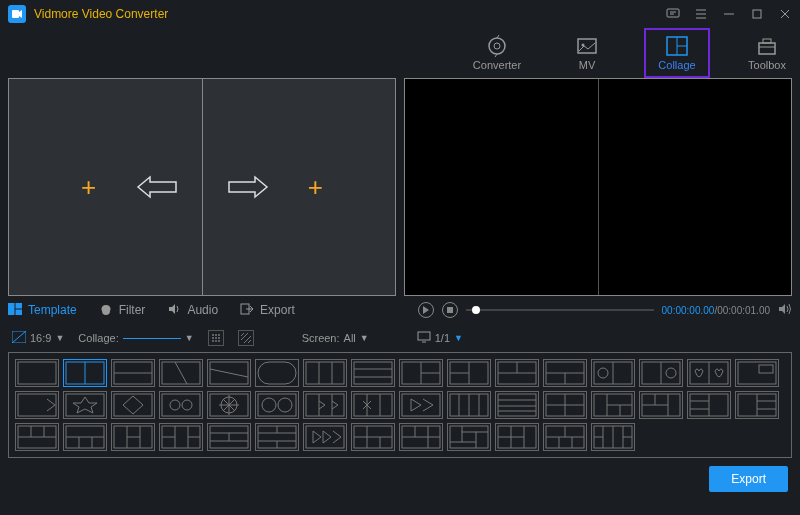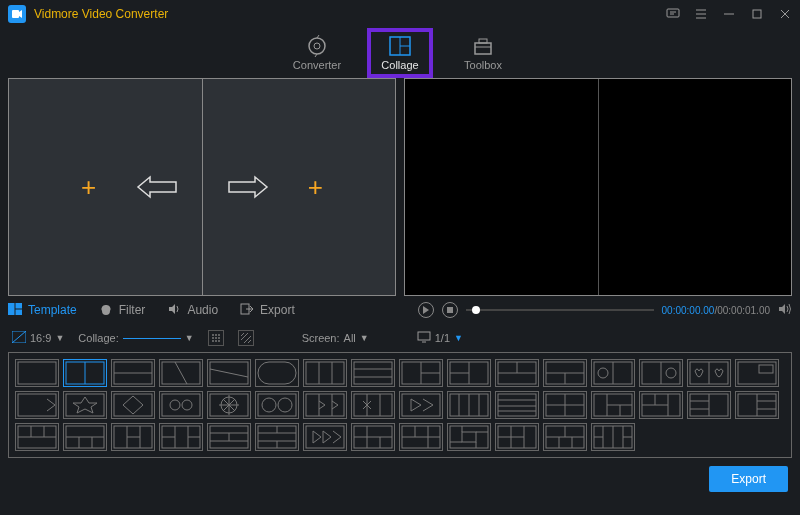--- a/index.html
+++ b/index.html
@@ -3,23 +3,23 @@
 <meta charset="utf-8">
 <style>
 *{margin:0;padding:0;box-sizing:border-box;font-family:"Segoe UI",Arial,sans-serif;}
 body{background:#1a1d21;color:#aaa;width:800px;height:515px;overflow:hidden;font-size:12px;}
 .titlebar{display:flex;align-items:center;height:28px;padding:0 8px;}
 .logo{width:18px;height:18px;background:#2196f3;border-radius:3px;margin-right:8px;display:flex;align-items:center;justify-content:center;}
 .logo svg{width:12px;height:12px;}
 .title{flex:1;font-size:12px;color:#eab308;}
 .winbtns{display:flex;gap:14px;align-items:center;}
 .winbtn{width:14px;height:14px;display:flex;align-items:center;justify-content:center;color:#999;cursor:pointer;}
-.mainnav{display:flex;justify-content:center;gap:17px;height:50px;}
+.mainnav{display:flex;justify-content:flex-end;gap:24px;height:50px;}
 .navitem{display:flex;flex-direction:column;align-items:center;justify-content:center;width:66px;cursor:pointer;color:#999;gap:2px;}
-.navitem.active{border:4px solid #6d28d9;color:#e5e5e5;}
+.navitem.active{border:2px solid #6d28d9;color:#3b82f6;}
 .navitem .nicon{height:22px;display:flex;align-items:center;justify-content:center;}
 .navitem .nlabel{font-size:11px;}
 .workspace{display:flex;gap:8px;padding:0 8px;height:218px;}
 .editpane{flex:1;border:1px solid #888;display:flex;position:relative;}
 .editcell{flex:1;background:#2d3136;position:relative;}
 .editcell:first-child{border-right:1px solid #888;}
 .plus{color:#f6a623;font-size:26px;font-weight:100;position:absolute;top:50%;transform:translateY(-50%);}
 .plus.l{left:72px;}
 .plus.r{right:72px;}
 .arrow{position:absolute;top:50%;transform:translateY(-50%);}
@@ -103,20 +103,30 @@
   <div class="navitem">
     <div class="nicon">
         <svg width="22" height="22" viewBox="0 0 22 22">
           <circle cx="11" cy="11" r="8" fill="none" stroke="#999" stroke-width="1.5"></circle>
           <circle cx="11" cy="11" r="3" fill="none" stroke="#999"></circle>
           <path d="M11 3 L13 0 M11 19 L9 22" stroke="#999"></path>
         </svg>
       </div>
     <div class="nlabel">Converter</div>
   </div>
+  <div class="navitem">
+    <div class="nicon">
+        <svg width="22" height="22" viewBox="0 0 22 22">
+          <rect x="2" y="4" width="18" height="14" fill="none" stroke="#999" stroke-width="1.5"></rect>
+          <circle cx="7" cy="10" r="1.5" fill="#999"></circle>
+          <path d="M3 16 L8 11 L12 14 L19 8" stroke="#999" fill="none"></path>
+        </svg>
+      </div>
+    <div class="nlabel">MV</div>
+  </div>
   <div class="navitem active">
     <div class="nicon">
         <svg width="22" height="20" viewBox="0 0 22 20">
           <rect x="1" y="1" width="20" height="18" fill="none" stroke="#2196f3" stroke-width="1.5"></rect>
           <line x1="11" y1="1" x2="11" y2="19" stroke="#2196f3"></line>
           <line x1="11" y1="10" x2="21" y2="10" stroke="#2196f3"></line>
         </svg>
       </div>
     <div class="nlabel">Collage</div>
   </div>

